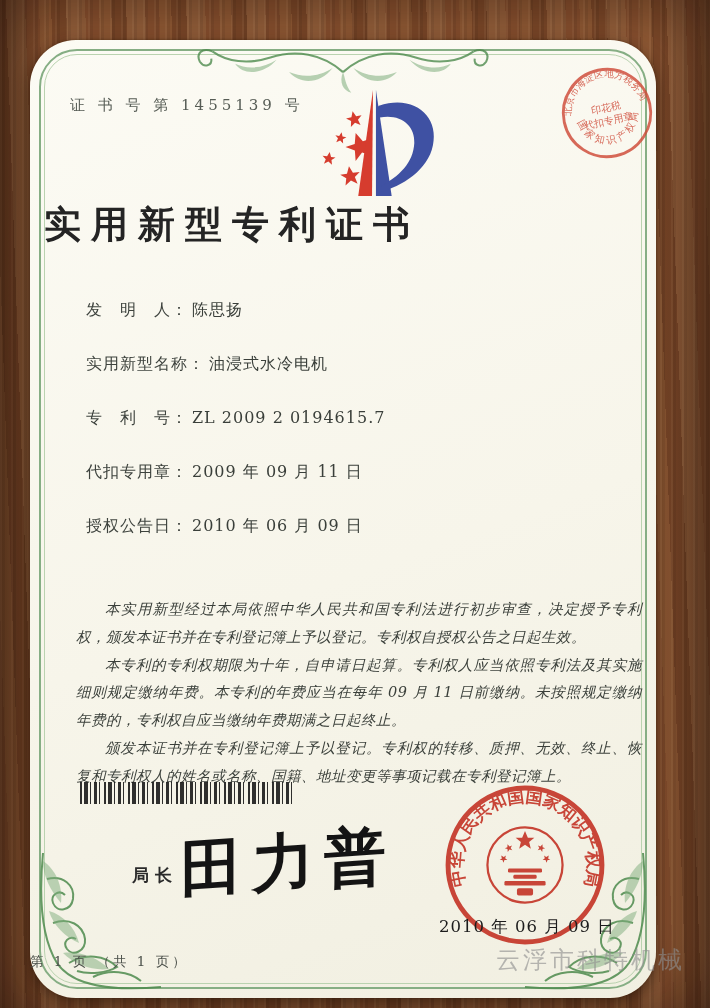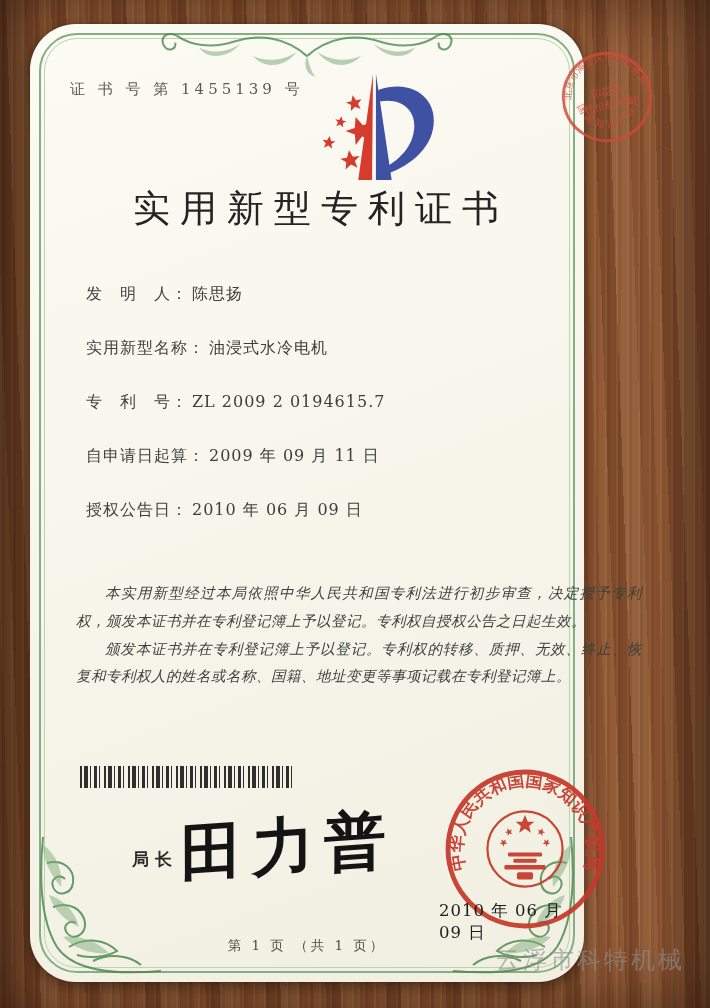--- a/index.html
+++ b/index.html
@@ -8,21 +8,21 @@
   .stage{
     position:relative; width:710px; height:1008px;
     background:
       linear-gradient(90deg, rgba(20,8,2,.30), rgba(0,0,0,0) 7%, rgba(0,0,0,0) 93%, rgba(20,8,2,.30)),
       repeating-linear-gradient(90deg, rgba(255,220,180,0.07) 0 2px, rgba(0,0,0,0.07) 2px 5px, rgba(0,0,0,0) 5px 11px),
       repeating-linear-gradient(88deg, #8a5230 0 14px, #935c36 14px 26px, #7e4a2a 26px 41px, #96613c 41px 60px);
     box-shadow: inset 0 0 70px rgba(25,10,3,.55);
   }
 
   .page{
-    position:absolute; left:30px; top:24px; width:554px; height:958px;
+    position:absolute; left:30px; top:40px; width:626px; height:958px;
     background: linear-gradient(160deg,#fcfbf4 0%, #f7f5ea 55%, #f1efe1 100%);
     border-radius:46px;
     box-shadow: 0 5px 16px rgba(30,15,5,.6), 0 0 2px rgba(60,30,10,.55);
   }
   .border-outer{ position:absolute; inset:9px; border:2px solid #86ae84; border-radius:38px; pointer-events:none;}
   .border-inner{ position:absolute; inset:14px; border:1px solid #bad3b0; border-radius:33px; pointer-events:none;}
 
   .flourish{ position:absolute; pointer-events:none; }
   .flourish.top-center{ left:50%; top:1px; width:320px; height:56px; transform:translateX(-50%); }
   .flourish.bottom-left{ left:3px; bottom:3px; width:150px; height:150px; }
@@ -34,23 +34,23 @@
   }
 
   .logo{ position:absolute; left:268px; top:44px; width:150px; height:118px; }
 
   .seal-top{
     position:absolute; left:520px; top:16px; width:114px; height:114px;
     opacity:.82; transform:rotate(-12deg); z-index:6;
   }
 
   .title{
-    position:absolute; left:0; right:0; top:160px; text-align:center;
+    position:absolute; left:0; right:0; top:160px; text-align:left;
     transform:translateX(14px);
-    font-size:37px; font-weight:normal; letter-spacing:10px; color:#242424;
+    font-size:37px; font-weight:bold; letter-spacing:10px; color:#242424;
   }
 
   .fields{ position:absolute; left:56px; top:260px; width:540px; }
   .field-row{ height:17px; margin-bottom:37px; font-size:16px; color:#3e433e; letter-spacing:1px; white-space:nowrap; }
   .field-label{ color:#3e433e; }
   .field-value{ color:#3a3f3a; margin-left:4px; }
 
   .paragraphs{ position:absolute; left:46px; top:556px; width:566px;font-style:italic; }
   .paragraphs p{
     text-indent:2em; font-size:14.5px; line-height:1.92; text-align:justify;
@@ -81,21 +81,21 @@
   .seal-bottom{
     position:absolute; left:410px; top:740px; width:170px; height:170px;
     opacity:.93; z-index:4;
   }
   .issue-date{
     position:absolute; left:409px; top:876px; z-index:5;
     font-size:16.5px; color:#1c1c1c; letter-spacing:1px; font-weight:500;
   }
 
   .page-footer{
-    position:absolute; left:0; right:0; top:913px; text-align:center;
+    position:absolute; left:0; right:0; top:913px; text-align:left;
     font-size:13.5px; letter-spacing:3px; color:#4c514b;
   }
 
   .watermark{
     position:absolute; left:496px; top:944px; z-index:10;
     font-size:24px; letter-spacing:3px; color:#8f8f8f; opacity:.62;
     font-family:"DejaVu Sans","Liberation Sans",sans-serif;
     white-space:nowrap;
   }
 
@@ -199,29 +199,30 @@
       <div class="field-row">
         <span class="field-label">发　明　人：</span><span class="field-value">陈思扬</span>
       </div>
       <div class="field-row">
         <span class="field-label">实用新型名称：</span><span class="field-value">油浸式水冷电机</span>
       </div>
       <div class="field-row">
         <span class="field-label">专　利　号：</span><span class="field-value">ZL 2009 2 0194615.7</span>
       </div>
       <div class="field-row">
-        <span class="field-label">自申请日起算：</span><span class="field-value">2009 年 09 月 11 日</span>
+        <span class="field-label">代扣专用章：</span><span class="field-value">2009 年 09 月 11 日</span>
       </div>
       <div class="field-row">
         <span class="field-label">授权公告日：</span><span class="field-value">2010 年 06 月 09 日</span>
       </div>
     </div>
 
     <div class="paragraphs">
       <p>本实用新型经过本局依照中华人民共和国专利法进行初步审查，决定授予专利权，颁发本证书并在专利登记簿上予以登记。专利权自授权公告之日起生效。</p>
+      <p>本专利的专利权期限为十年，自申请日起算。专利权人应当依照专利法及其实施细则规定缴纳年费。本专利的年费应当在每年 09 月 11 日前缴纳。未按照规定缴纳年费的，专利权自应当缴纳年费期满之日起终止。</p>
       <p>颁发本证书并在专利登记簿上予以登记。专利权的转移、质押、无效、终止、恢复和专利权人的姓名或名称、国籍、地址变更等事项记载在专利登记簿上。</p>
     </div>
 
     <div class="barcode"></div>
 
     <div class="sig-title">局长</div>
     <div class="sig-name">田力普</div>
 
     <svg class="seal-bottom" viewBox="0 0 190 190">
       <defs>

